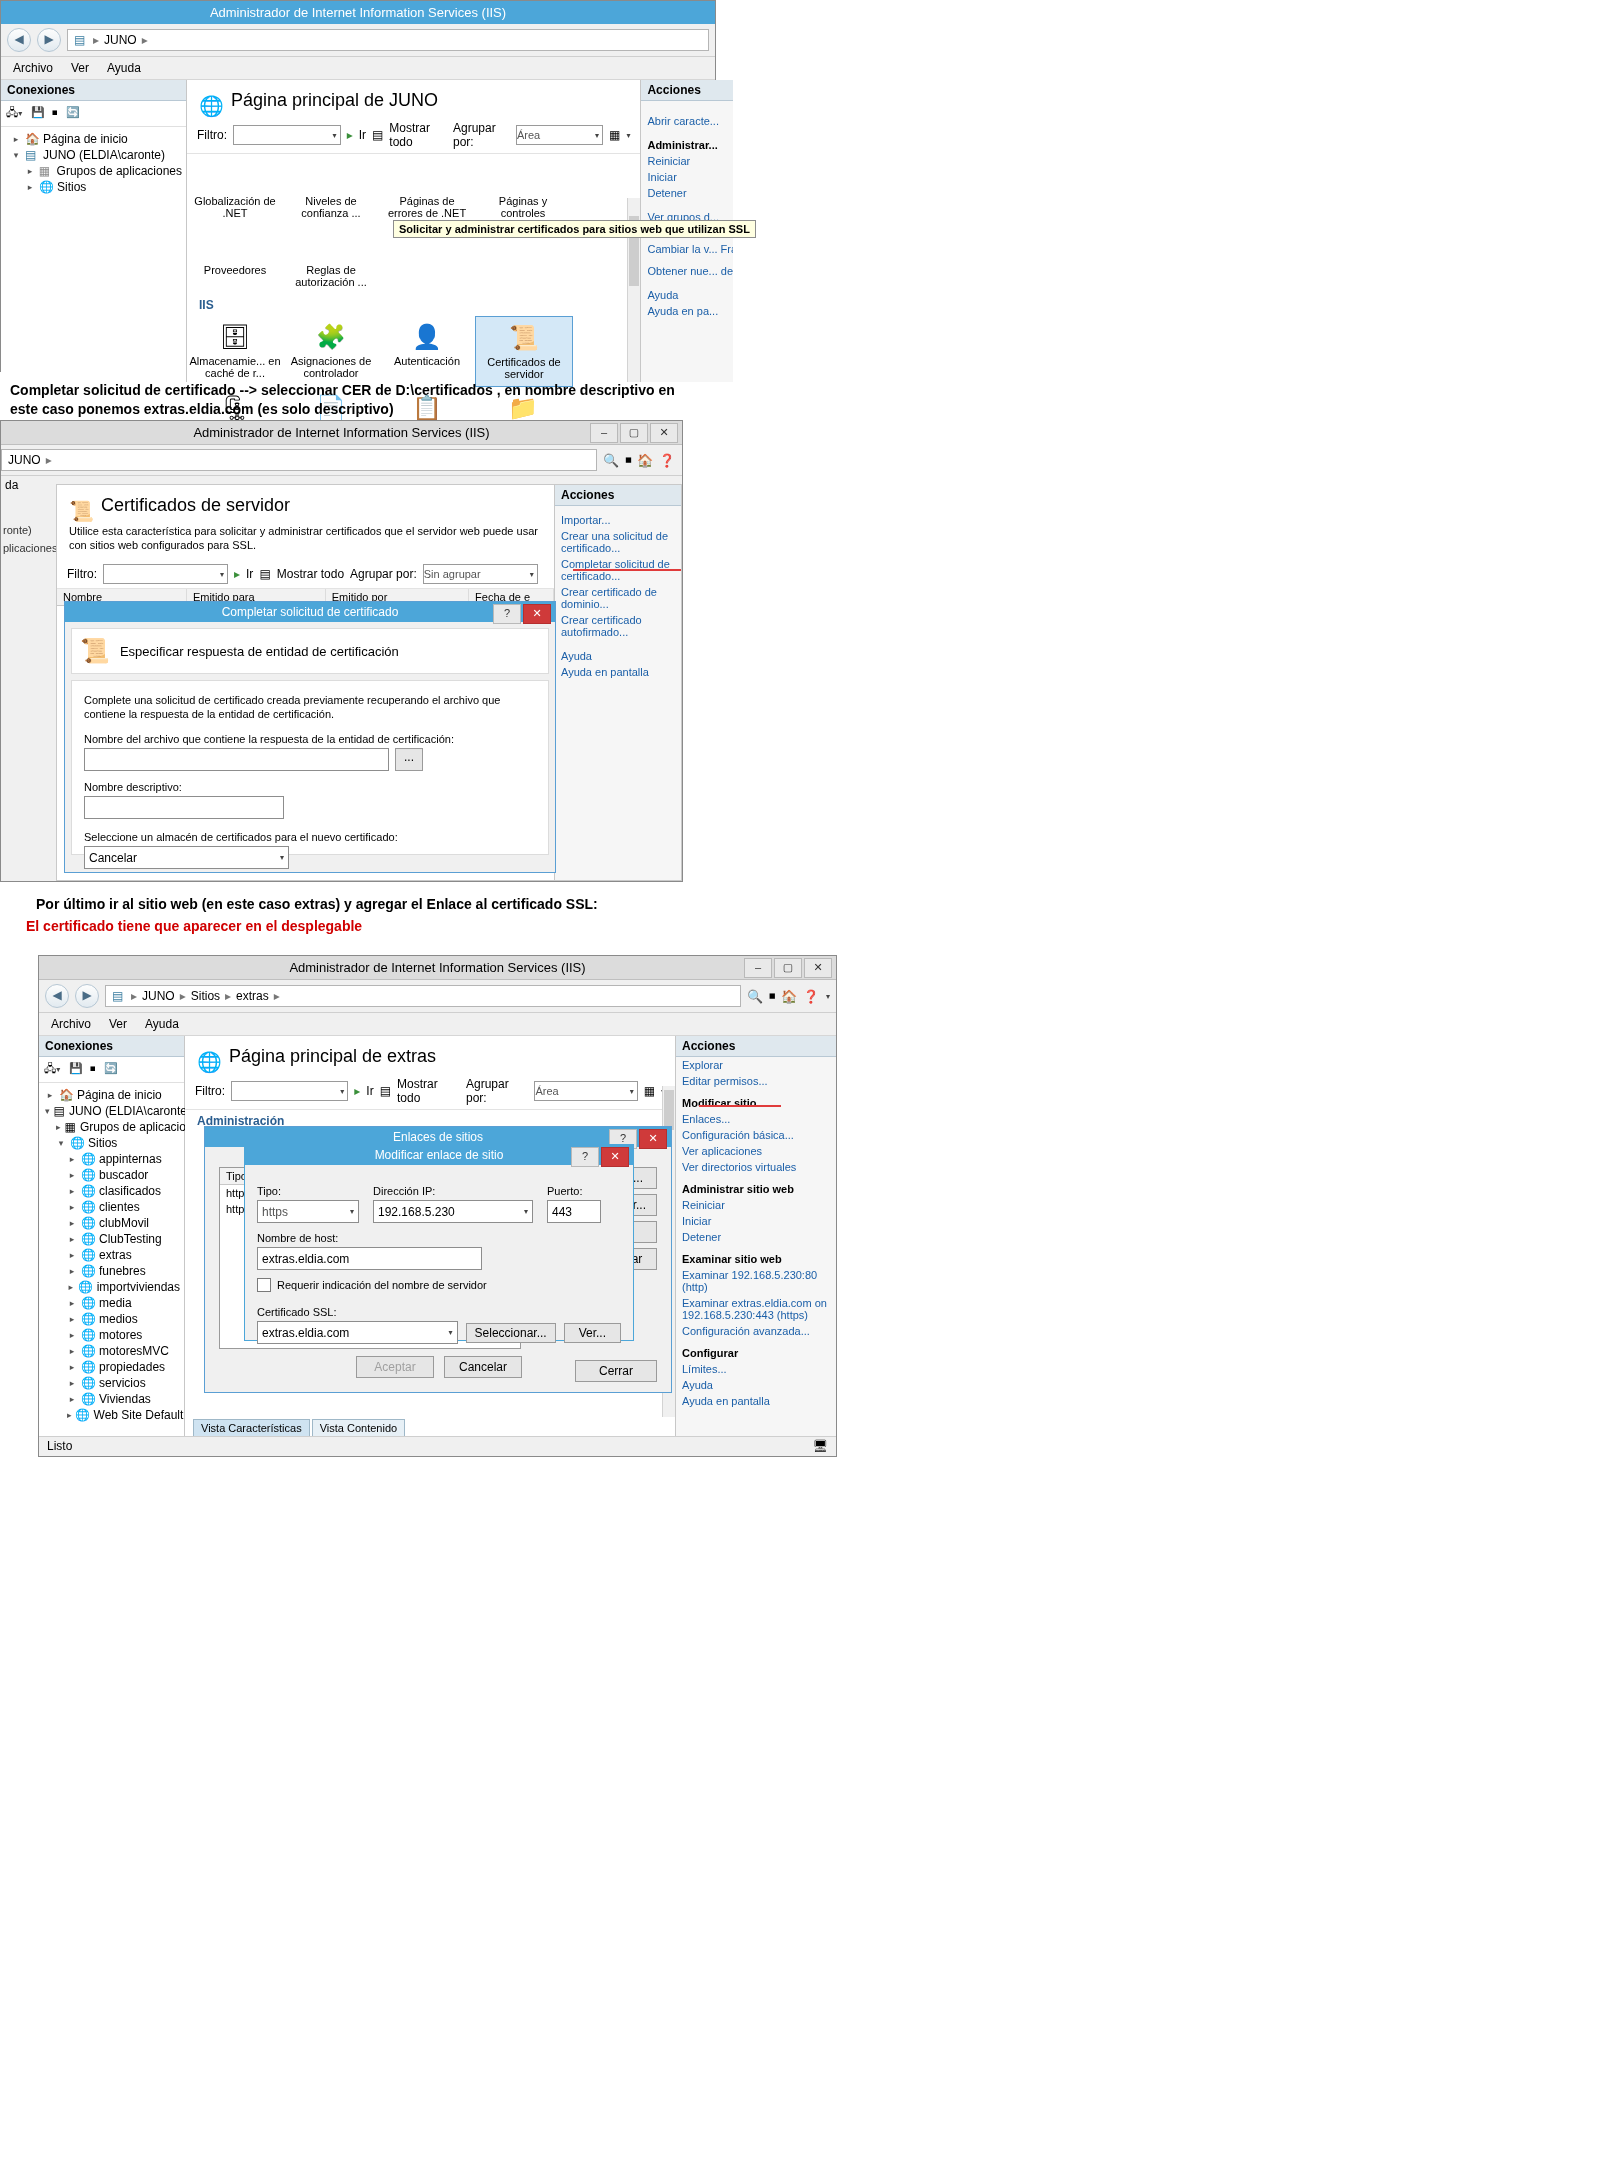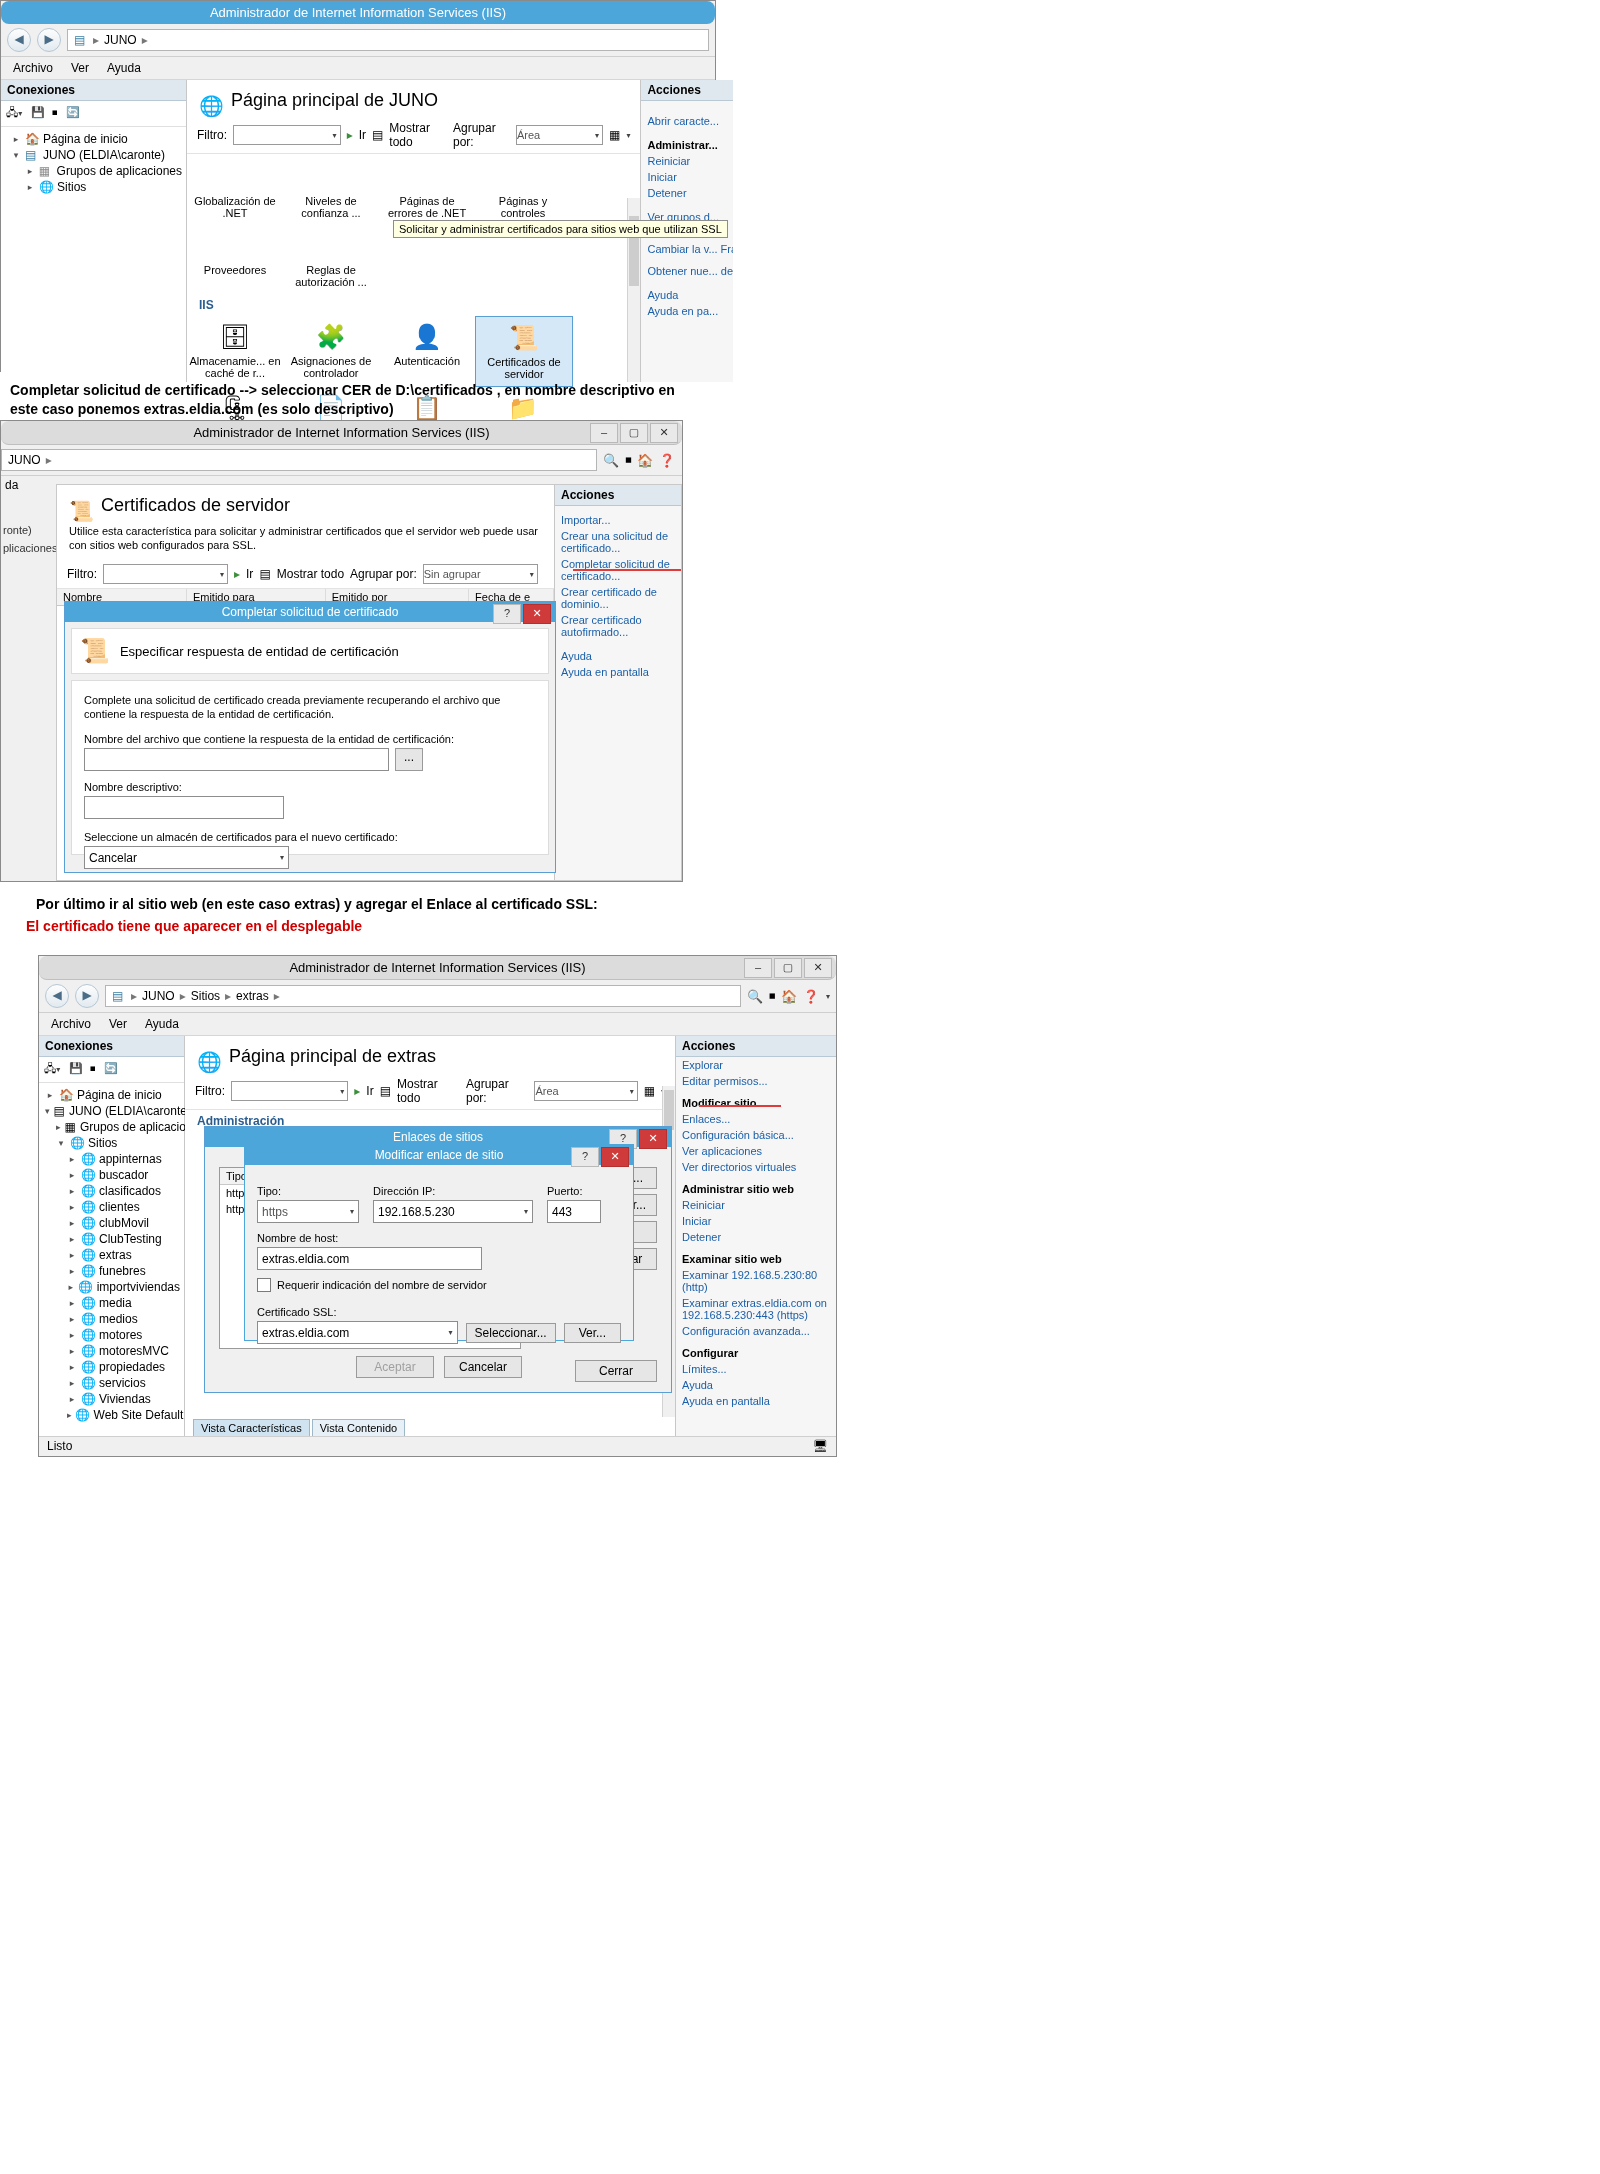--- a/index.html
+++ b/index.html
@@ -1,18 +1,18 @@
 <!DOCTYPE html>
 <html lang="es"><head>
 <meta charset="utf-8">
 <style>
   html,body{margin:0;padding:0;background:#ffffff;}
   body{width:1600px;height:2174px;position:relative;font-family:"Liberation Sans",sans-serif;font-size:13px;color:#000;}
   .win{position:absolute;background:#f0f0f0;border:1px solid #8a8a8a;}
-  .titlebar{background:#4ca6d9;color:#fff;text-align:center;font-size:13px;padding:4px 4px;position:relative;border-radius:8px;}
+  .titlebar{background:#4ca6d9;color:#fff;text-align:center;font-size:13px;padding:4px 4px;position:relative;}
   .titlebar.grey{background:#dcdcdc;color:#000;border-bottom:1px solid #bfbfbf;}
   .winbtns{position:absolute;right:4px;top:2px;display:flex;gap:2px;}
   .wbtn{width:26px;height:18px;border:1px solid #b9b9b9;background:#e9e9e9;font-size:11px;line-height:16px;text-align:center;color:#333;}
   .wbtn.close{background:#cf3a3a;color:#fff;border-color:#b52f2f;}
   .addrbar{display:flex;align-items:center;gap:6px;padding:4px 6px;background:#f0f0f0;border-bottom:1px solid #cfcfcf;}
   .navbtn{width:22px;height:22px;border-radius:50%;border:1px solid #b6c7d4;background:linear-gradient(#fdfdfd,#e2eaf0);font-size:12px;line-height:20px;text-align:center;color:#4a6c86;}
   .crumbbox{flex:1;height:20px;background:#fff;border:1px solid #b5b5b5;display:flex;align-items:center;padding:0 6px;font-size:12px;gap:5px;}
   .crumbbox .sep{color:#777;}
   .menubar{display:flex;gap:18px;padding:4px 12px;background:#f0f0f0;border-bottom:1px solid #d6d6d6;font-size:12px;}
   .panes{display:flex;}
@@ -174,21 +174,21 @@
       <div class="act">Iniciar</div>
       <div class="act">Detener</div>
       <div class="act" style="margin-top:8px;">Ver grupos d...</div>
       <div class="act">Ver sitios</div>
       <div class="act">Cambiar la v... Framework</div>
       <div class="act" style="margin-top:6px;">Obtener nue... de plataforma</div>
       <div class="act" style="margin-top:8px;">Ayuda</div>
       <div class="act">Ayuda en pa...</div>
     </div>
   </div>
-  <div class="tip" style="left:392px;top:219px;">Solicitar y administrar certificados para sitios web que utilizan SSL</div>
+  <div class="tip" style="left:392px;top:219px;font-weight:bold;">Solicitar y administrar certificados para sitios web que utilizan SSL</div>
 </div>
 
 <div class="note" style="position:absolute;left:10px;top:381px;width:680px;">Completar solicitud de certificado --&gt; seleccionar CER de D:\certificados , en nombre descriptivo en este caso ponemos extras.eldia.com (es solo descriptivo)</div>
 
 <div class="win" style="left:0;top:420px;width:681px;height:460px;">
   <div class="titlebar grey">
     <span>Administrador de Internet Information Services (IIS)</span>
     <div class="winbtns">
       <div class="wbtn">–</div>
       <div class="wbtn">▢</div>

